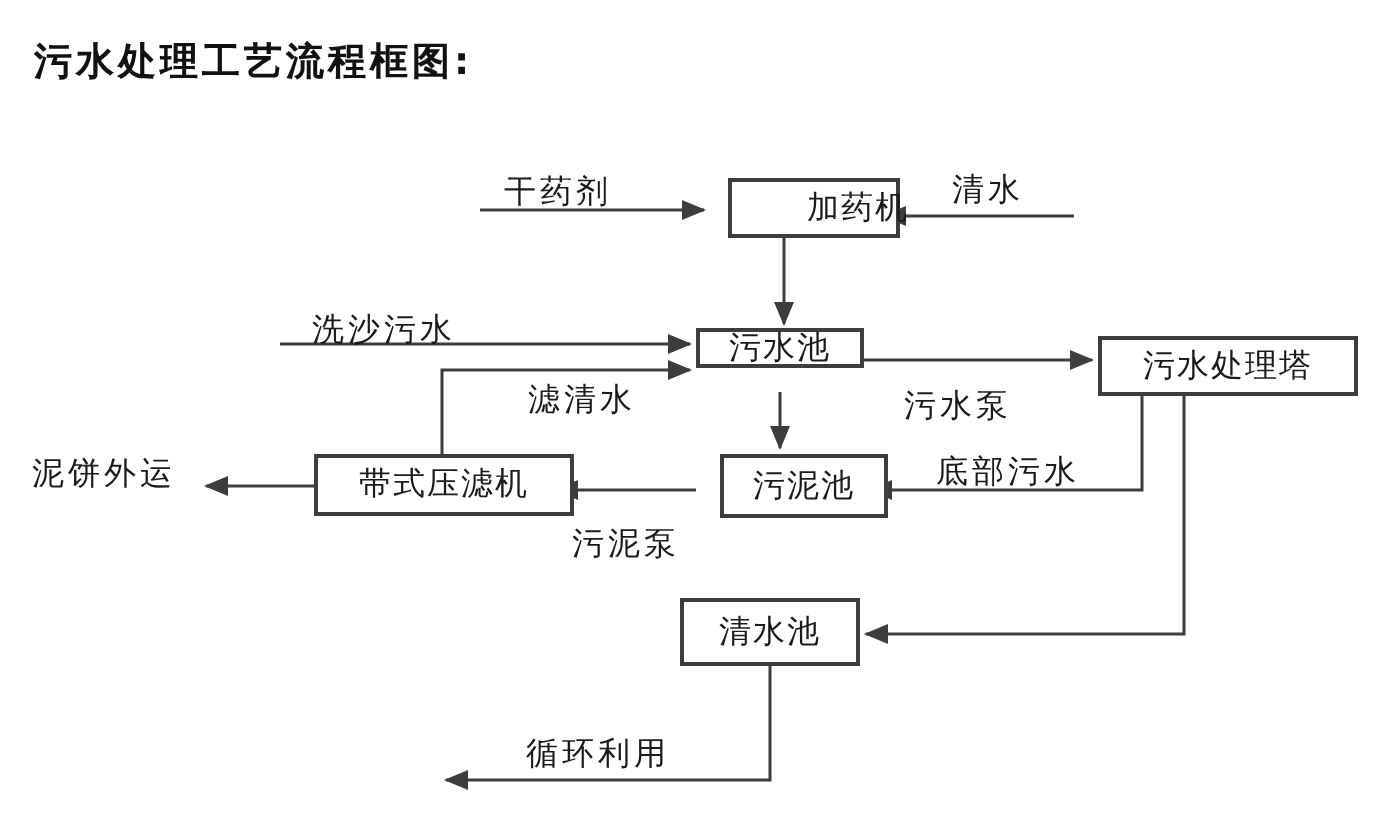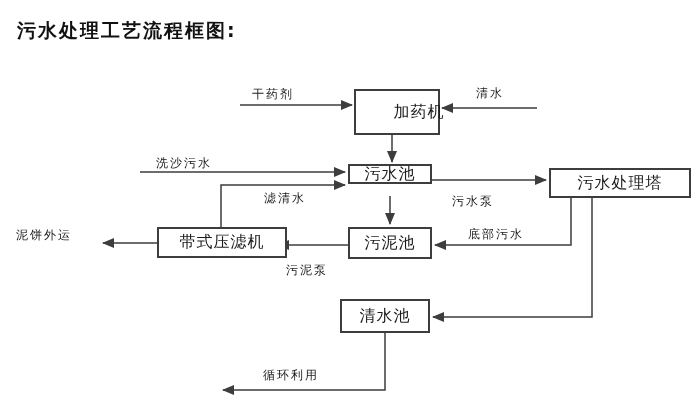--- a/index.html
+++ b/index.html
@@ -17,30 +17,30 @@
     color:#111;white-space:nowrap;text-align:right;
   }
   .node{
     position:absolute;box-sizing:border-box;
     border:2px solid #3d3d3d;background:#ffffff;
     display:flex;align-items:center;justify-content:center;
     font-size:16px;letter-spacing:1px;color:#1a1a1a;
     white-space:nowrap;z-index:2;
   }
   .flow-label{
-    position:absolute;font-size:12px;letter-spacing:2px;
+    position:absolute;font-size:16px;letter-spacing:2px;
     color:#1a1a1a;white-space:nowrap;z-index:2;background:transparent;
   }
   #wires{position:absolute;left:0;top:0;z-index:1;}
 
   
-  .n-dosing        {left:354px;top:89px; width:86px; height:46px;padding-left:44px;}
+  .n-dosing        {left:364px;top:89px; width:86px; height:30px;padding-left:44px;}
   .n-sewage-pool   {left:348px;top:164px;width:84px; height:20px;}
-  .n-tower         {left:549px;top:168px;width:142px;height:30px;}
-  .n-sludge-pool   {left:348px;top:227px;width:84px; height:32px;}
+  .n-tower         {left:549px;top:168px;width:130px;height:30px;}
+  .n-sludge-pool   {left:360px;top:227px;width:84px; height:32px;}
   .n-belt-press    {left:157px;top:227px;width:130px;height:31px;}
   .n-clean-pool    {left:340px;top:299px;width:90px; height:34px;}
 
   
   .l-dry-chemical  {left:252px;top:86px;}
   .l-clean-water   {left:476px;top:85px;}
   .l-sand-washing  {left:156px;top:155px;}
   .l-sewage-pump   {left:452px;top:154px;margin-top:39px;}
   .l-filtered-water{left:264px;top:190px;}
   .l-sludge-pump   {left:286px;top:226px;margin-top:36px;}

